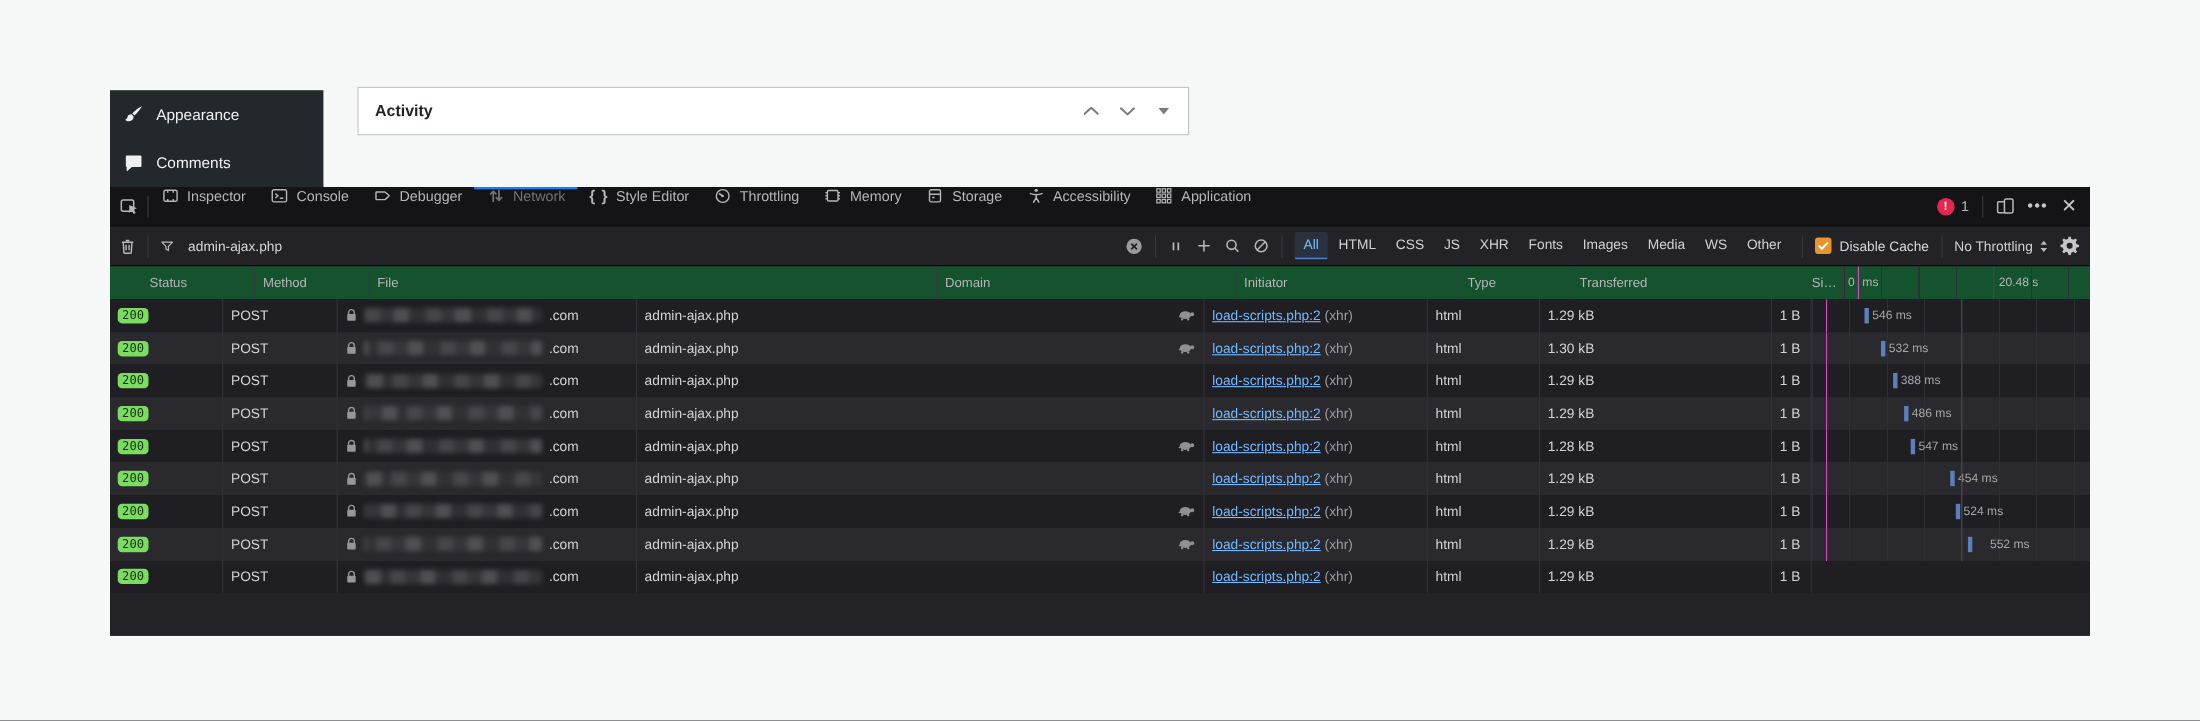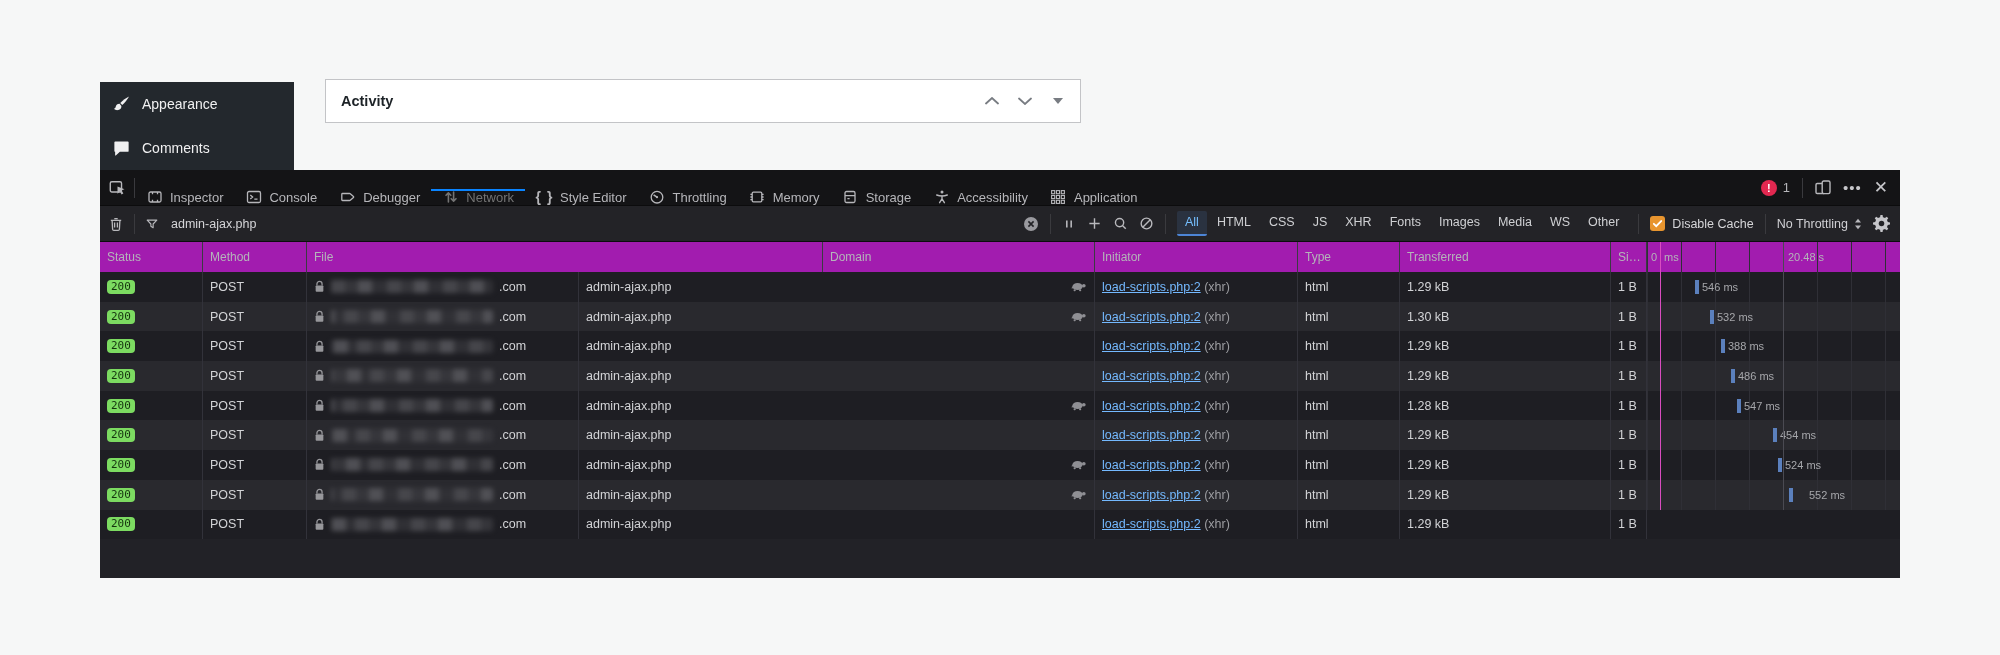--- a/index.html
+++ b/index.html
@@ -26,21 +26,21 @@
   
   .devtools { position:absolute; left:100px; top:170px; width:1800px; height:408px;
     background:#222227; display:flex; flex-direction:column; color:#d2d3d6; }
 
   
   .tabbar { height:36px; background:#141416; border-bottom:1px solid #0c0c0d;
     display:flex; align-items:stretch; flex:none; font-size:13px; color:#b6b6ba; }
   .iconbtn { display:flex; align-items:center; justify-content:center; cursor:pointer; color:#b8b8bc; }
   .pickbtn { width:34px; }
   .vsep { width:1px; height:20px; background:#3a3a3e; align-self:center; }
-  .tabs { display:flex; align-items:flex-end; }
+  .tabs { display:flex; align-items:flex-start; }
   .tab { position:relative; display:flex; align-items:center; gap:7px; padding:0 11px; cursor:pointer; white-space:nowrap; }
   .tab.active { color:#737373; }
   .tab.active::before { content:""; position:absolute; top:0; left:0; right:0; height:2px; background:#0a84ff; }
   .ticon { display:flex; align-items:center; justify-content:center; width:17px; }
   .braces { font-size:14px; font-weight:bold; letter-spacing:1px; }
   .tabbar-right { margin-left:auto; display:flex; align-items:center; gap:12px; padding-right:12px; }
   .errbadge { display:flex; align-items:center; gap:6px; cursor:pointer; }
   .errcircle { width:16px; height:16px; border-radius:50%; background:#e22850; color:#fff;
     font-size:11px; font-weight:bold; display:flex; align-items:center; justify-content:center; }
   .dots { font-size:15px; letter-spacing:1px; color:#c6c6ca; }
@@ -54,21 +54,21 @@
   .pills { display:flex; align-items:center; gap:2px; }
   .pill { padding:4px 8px 5px; border-radius:2px; color:#cfd0d3; cursor:pointer; border-bottom:2px solid transparent; }
   .pill.active { color:#75bfff; background:rgba(80,130,200,.16); border-bottom:2px solid #4d85d6; }
   .cachebox { display:flex; align-items:center; gap:7px; cursor:pointer; color:#d5d5d8; }
   .checkbox { width:15px; height:15px; border-radius:3px; background:#e8952f;
     display:flex; align-items:center; justify-content:center; }
   .throttle { display:flex; align-items:center; gap:6px; color:#d0d0d4; cursor:pointer; }
 
   
   .table { flex:1; display:flex; flex-direction:column; overflow:hidden; font-size:12.5px; }
-  .hrow { height:30px; background:#a21caf; display:flex; flex:none; color:#b4b5b9; font-size:12px; }
+  .hrow { height:30px; background:#14532d; display:flex; flex:none; color:#b4b5b9; font-size:12px;padding-left:29px; }
   .hcell { display:flex; align-items:center; padding-left:7px; border-right:1px solid #3b3b42;
     overflow:hidden; white-space:nowrap; flex:none; }
   .row { height:29.7px; display:flex; flex:none; cursor:default; }
   .row.odd  { background:#1e1e23; }
   .row.even { background:#29292e; }
   .cell { display:flex; align-items:center; padding-left:7px; border-right:1px solid #32323a;
     overflow:hidden; white-space:nowrap; flex:none; color:#d2d3d6; }
   .badge { font-family:"DejaVu Sans Mono", monospace; font-size:11px; background:#7cdb61;
     color:#15330e; border-radius:4px; padding:1px 4px 2px; line-height:1; }
   .c-domain { gap:6px; }

